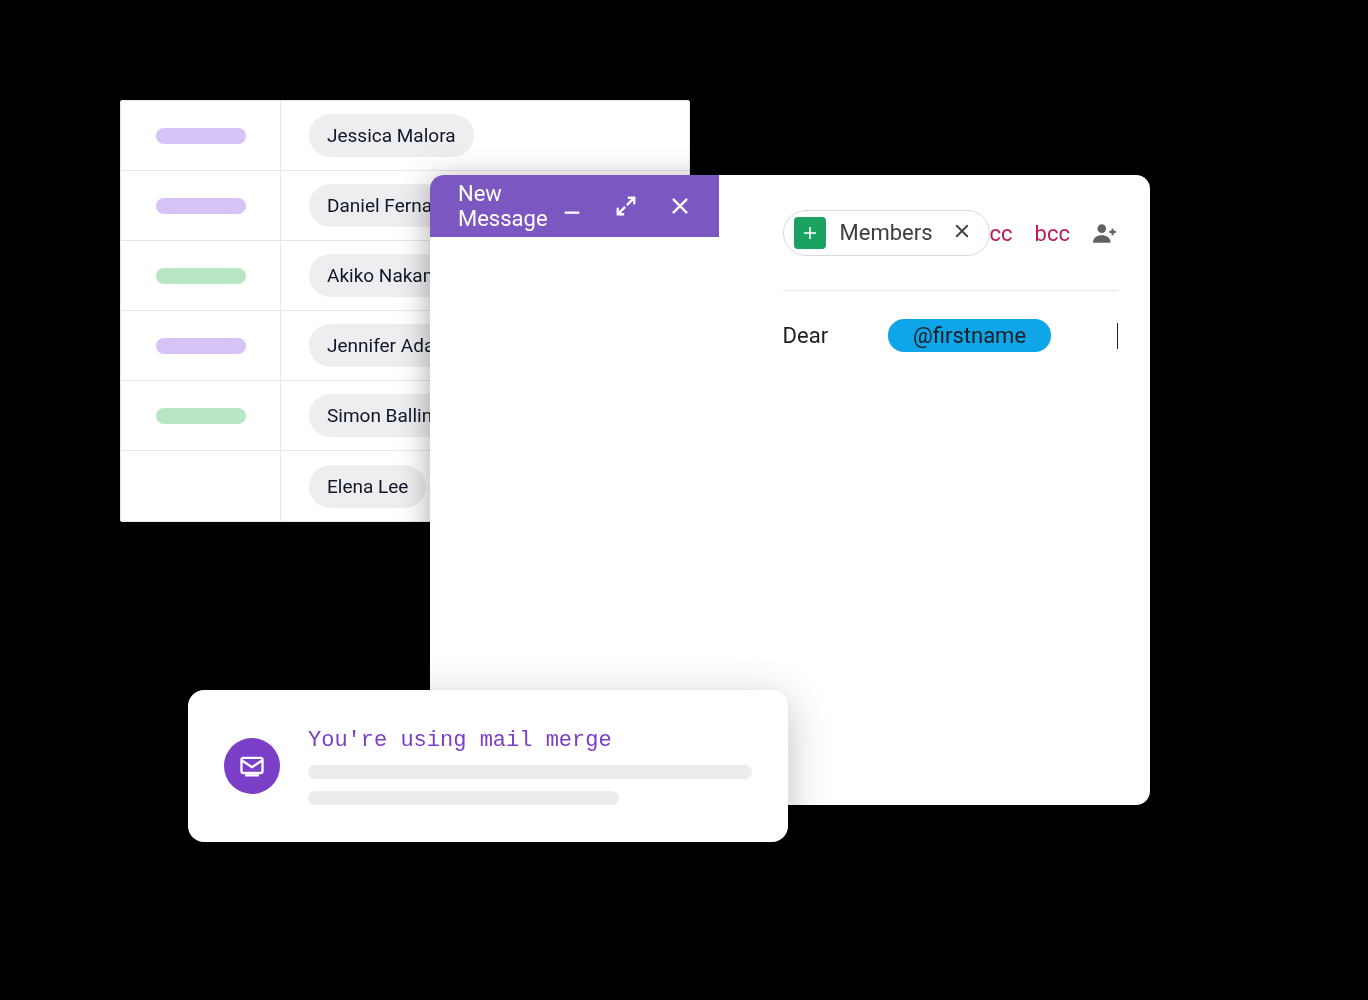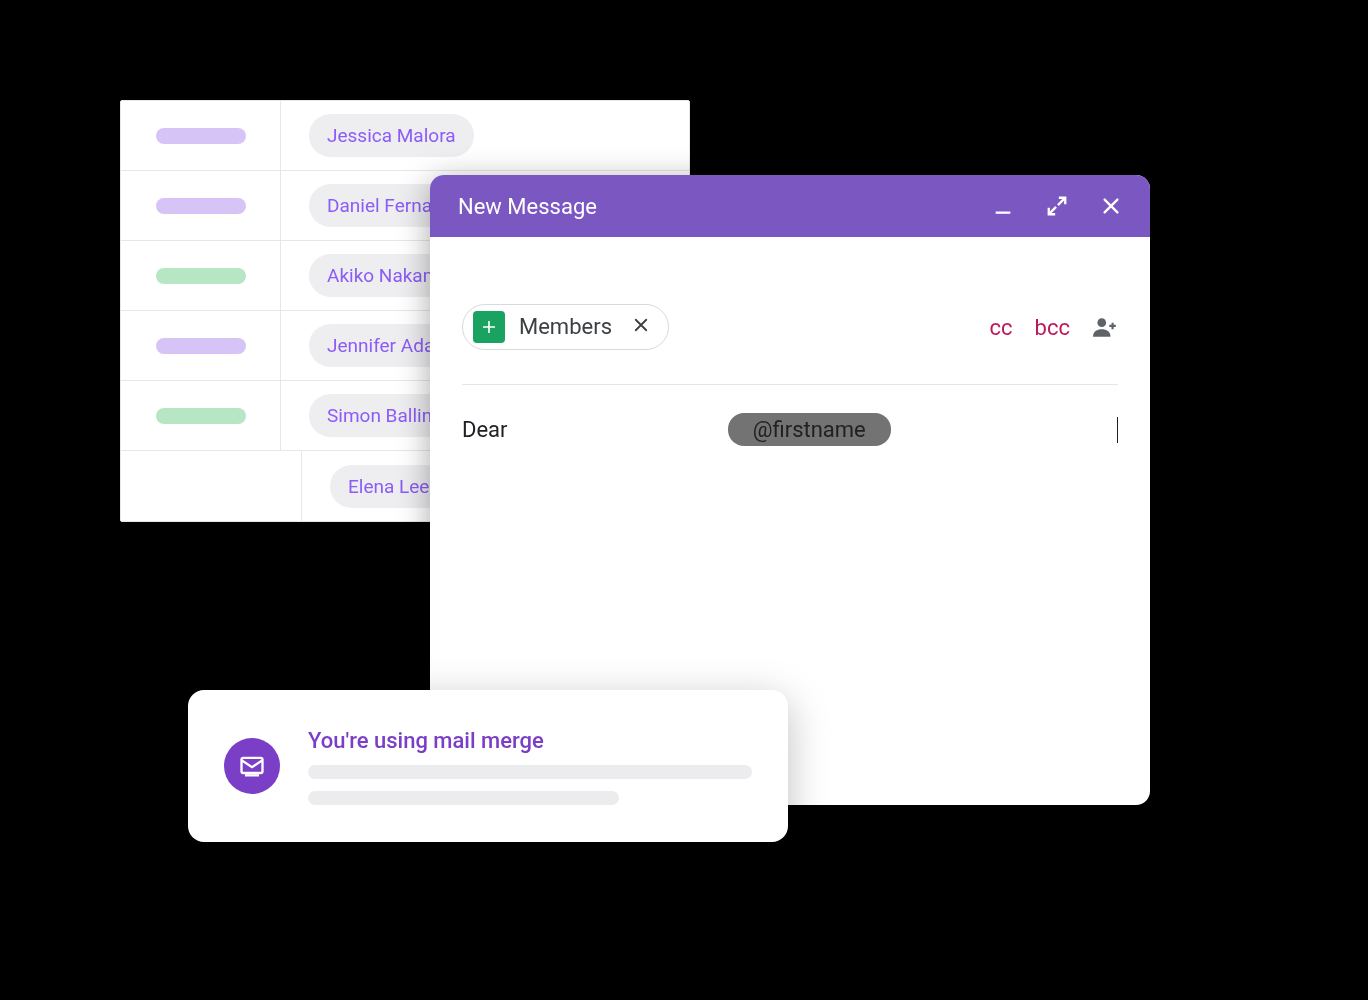--- a/index.html
+++ b/index.html
@@ -27,21 +27,21 @@
     width: 570px;
     background: #fff;
     border: 1px solid #e7e7e9;
     border-radius: 2px;
   }
   .sheet-row {
     display: flex;
     height: 70px;
     border-bottom: 1px solid #e7e7e9;
   }
-  .sheet-row:last-child { border-bottom: none; margin-left: 21px; }
+  .sheet-row:last-child { border-bottom: none; }
   .col-a {
     width: 160px;
     border-right: 1px solid #e7e7e9;
     display: flex;
     align-items: center;
     justify-content: center;
   }
   .pill {
     width: 90px;
     height: 16px;
@@ -53,36 +53,36 @@
     flex: 1;
     display: flex;
     align-items: center;
     padding-left: 28px;
   }
   .name-chip {
     background: #eeeef0;
     border-radius: 999px;
     padding: 10px 18px;
     font-size: 19px;
-    color: #8b5cf6;
+    color: #0f172a;
   }
 
   
   .compose {
     position: absolute;
     left: 310px;
     top: 75px;
     width: 720px;
     height: 630px;
     background: #fff;
     border-radius: 14px;
     box-shadow: 0 6px 32px rgba(0,0,0,.35);
     overflow: hidden;
     display: flex;
-    flex-direction: column;
+    flex-direction: row;
     gap: 32px;
   }
   .titlebar {
     background: #7b57c2;
     height: 62px;
     display: flex;
     align-items: center;
     padding: 0 28px;
     color: #fff;
   }
@@ -135,21 +135,21 @@
   .body-row {
     padding-top: 28px;
     font-size: 22px;
     color: #202124;
     display: flex;
     align-items: center;
     gap: 10px;
     justify-content: space-between;
   }
   .merge-token {
-    background: #737373;
+    background: #0ea5e9;
     border-radius: 16px;
     padding: 4px 25px;
   }
   .cursor {
     width: 1px;
     height: 26px;
     background: #202124;
     display: inline-block;
     margin-left: 6px;
   }
@@ -177,20 +177,21 @@
     align-items: center; justify-content: center;
     flex-shrink: 0;
   }
   .toast-icon-wrap svg { width: 28px; height: 28px; }
   .toast-text { flex: 1; }
   .toast-title {
     font-size: 22px;
     color: #7b3ec7;
     font-weight: 500;
     margin-bottom: 12px;
+    font-family: Liberation Mono, monospace;
   }
   .line-ph {
     height: 14px;
     border-radius: 999px;
     background: #ececee;
     margin-bottom: 12px;
   }
   .line-ph.short { width: 70%; margin-bottom: 0; }
   .line-ph.long { width: 100%; }
 </style>

